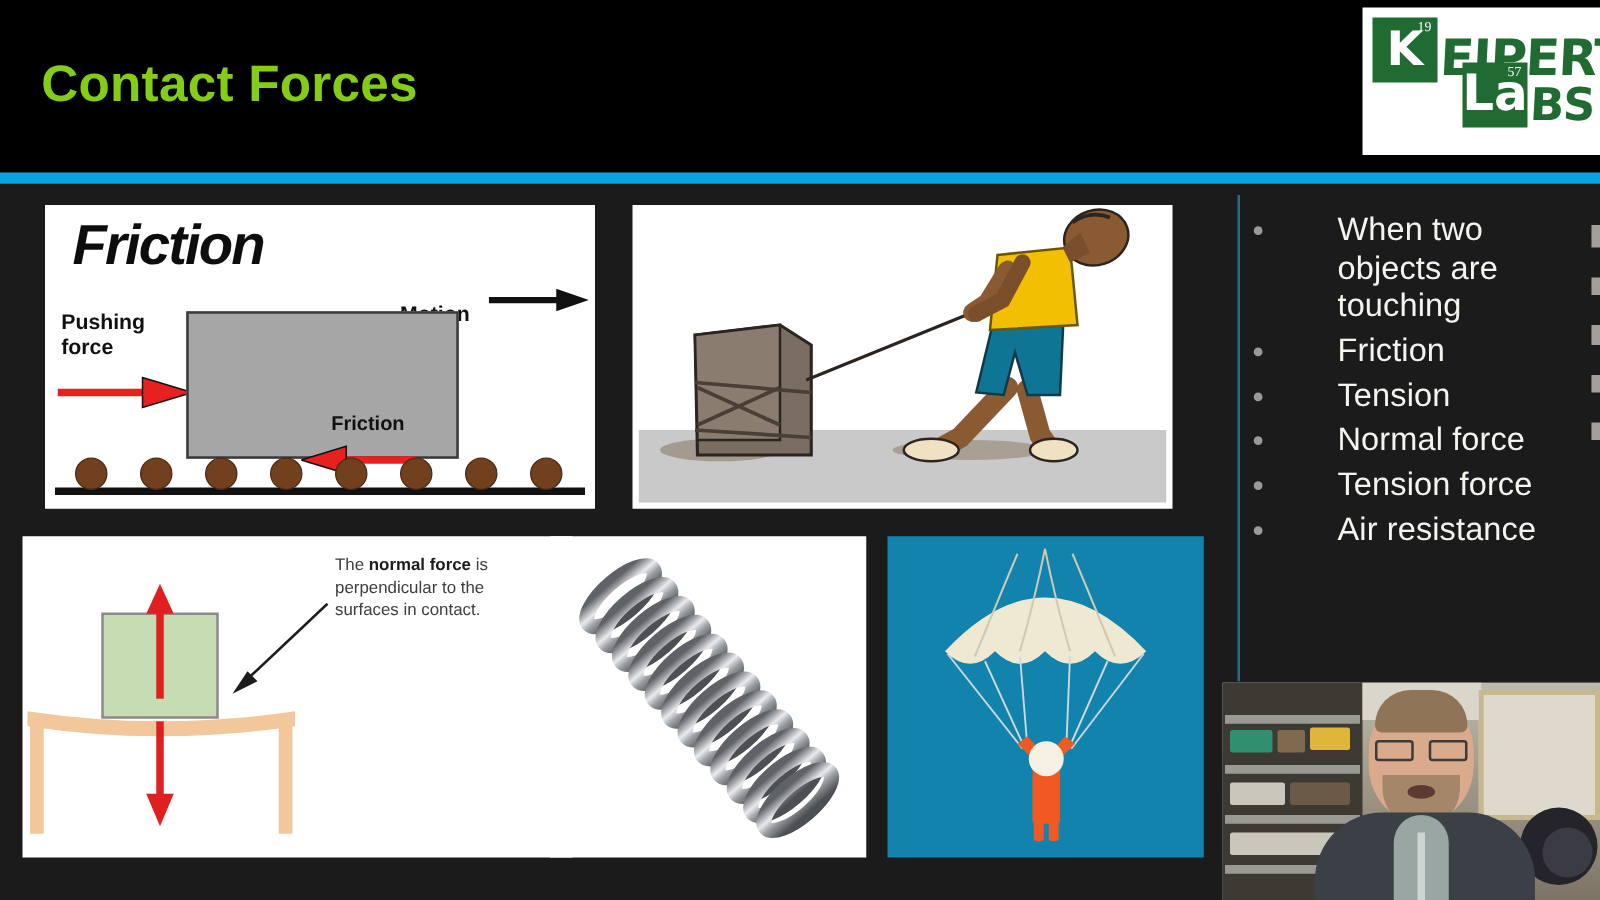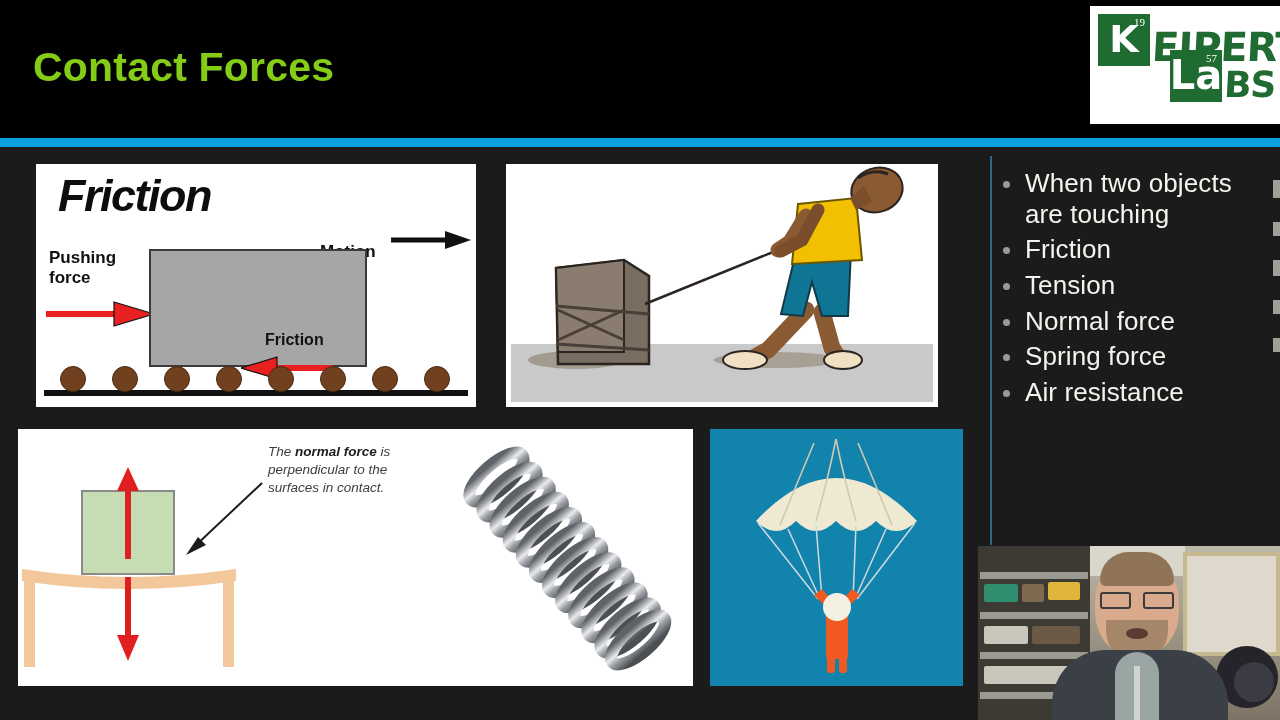--- a/index.html
+++ b/index.html
@@ -94,21 +94,21 @@
   .fr-ball {
     position: absolute; width: 26px; height: 26px; border-radius: 50%;
     background: #71411f; border: 1px solid #4a2a13; top: 202px;
   }
 
   
   #tile-tension { left: 506px; top: 164px; width: 432px; height: 243px; }
   .tn-floor { position: absolute; left: 5px; top: 180px; width: 422px; height: 58px; background: #c9c9c9; }
 
   
-  #tile-normal { left: 18px; top: 429px; width: 440px; height: 257px; font-style: italic; }
+  #tile-normal { left: 18px; top: 429px; width: 440px; height: 257px; }
   .nf-text {
     position: absolute; left: 250px; top: 14px; width: 145px;
     font-size: 13.5px; color: #3d3d3d; line-height: 1.32; text-align: left;
   }
   .nf-text b { color: #1c1c1c; }
 
   
   #tile-spring { left: 440px; top: 429px; width: 253px; height: 257px; }
 
   
@@ -116,20 +116,21 @@
 
   
   .panel-divider {
     position: absolute; left: 990px; top: 156px; width: 2px; height: 389px;
     background: #2e6b82;
   }
   .bullets { position: absolute; left: 1003px; top: 168px; width: 272px; }
   .bullet {
     display: flex; align-items: flex-start;
     margin-bottom: 5px;
+    gap: 45px;
   }
   .bullet-dot {
     flex: none; width: 7px; height: 7px; border-radius: 50%;
     background: #9a9a9a; margin-top: 13px; margin-right: 15px;
   }
   .bullet-text {
     font-size: 26px; color: #f4f3ee; line-height: 1.18; letter-spacing: 0.1px;
   }
 
   
@@ -354,21 +355,21 @@
     <div class="bullet">
       <span class="bullet-dot"></span>
       <span class="bullet-text">Tension</span>
     </div>
     <div class="bullet">
       <span class="bullet-dot"></span>
       <span class="bullet-text">Normal force</span>
     </div>
     <div class="bullet">
       <span class="bullet-dot"></span>
-      <span class="bullet-text">Spring force</span>
+      <span class="bullet-text">Tension force</span>
     </div>
     <div class="bullet">
       <span class="bullet-dot"></span>
       <span class="bullet-text">Air resistance</span>
     </div>
   </div>
 
   <div class="right-sliver">
     <div class="sliver-mark" style="height:18px;margin-top:20px"></div>
     <div class="sliver-mark" style="height:14px"></div>

